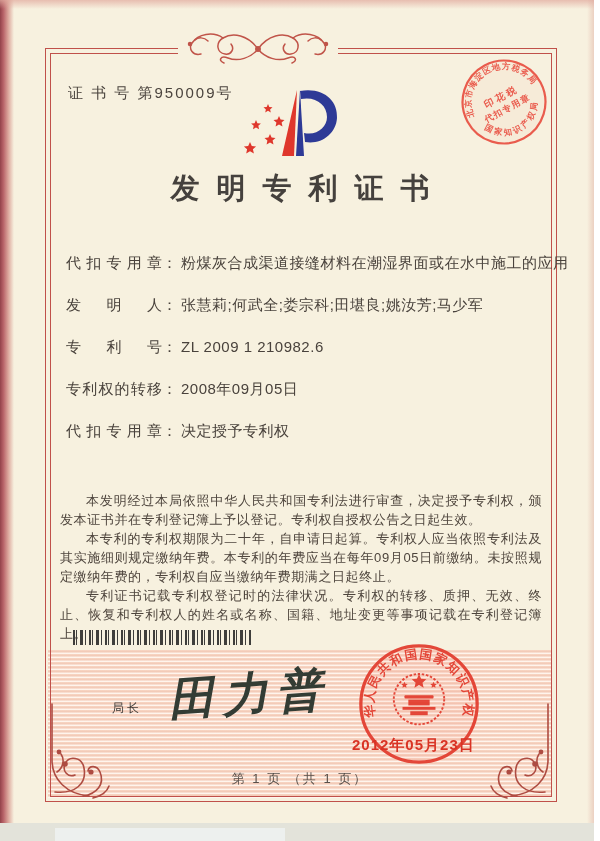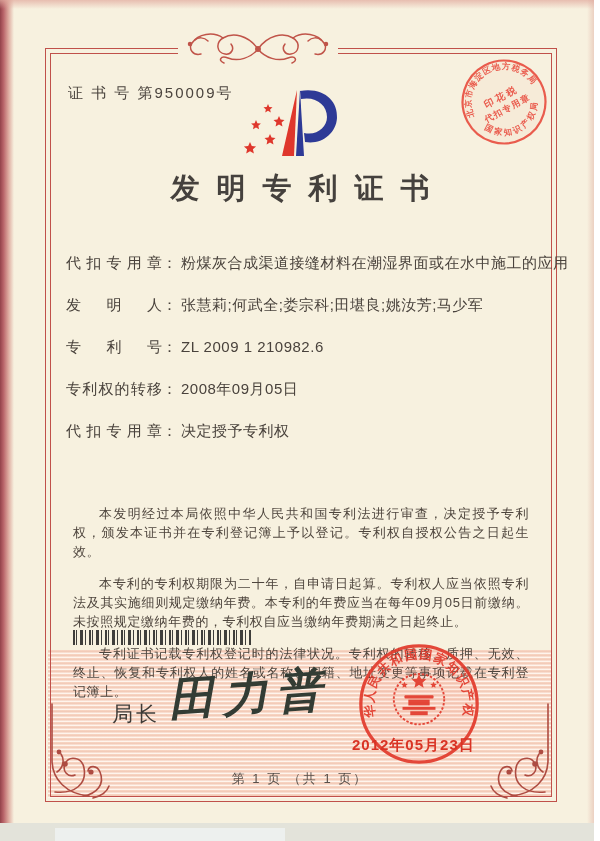--- a/index.html
+++ b/index.html
@@ -37,28 +37,28 @@
   .logo{position:absolute;left:222px;top:84px;width:160px;height:92px;}
   .title{position:absolute;left:0;top:169px;width:600px;text-align:center;
     font-size:29px;font-weight:600;letter-spacing:17px;color:#45413d;text-indent:17px;}
   .fields{position:absolute;left:66px;top:254px;width:474px;}
   .f-row{height:17px;margin-bottom:25px;font-size:15px;color:#49423c;white-space:nowrap;}
   .f-label{display:inline-block;width:96px;text-align:justify;text-align-last:justify;vertical-align:top;}
   .f-colon{display:inline-block;margin-right:4px;}
   .f-value{letter-spacing:.5px;margin-top:39px;}
   .paras{position:absolute;left:60px;top:491px;width:482px;font-size:13px;
     line-height:19px;letter-spacing:.6px;color:#4e453d;text-align:justify;}
-  .paras p{margin:13px;text-indent:2em;}
+  .paras p{margin:0;text-indent:2em;}
   .barcode{position:absolute;left:73px;top:630px;width:178px;height:15px;
     background-image:repeating-linear-gradient(90deg,
       #3f3e3b 0 2px,transparent 2px 3px,
       #3f3e3b 3px 4px,transparent 4px 7px,
       #3f3e3b 7px 10px,transparent 10px 12px,
       #3f3e3b 12px 13px,transparent 13px 16px);}
-  .sig-label{position:absolute;left:112px;top:700px;font-size:21px;color:#3e3a36;letter-spacing:3px;}
+  .sig-label{position:absolute;left:112px;top:700px;font-size:12px;color:#3e3a36;letter-spacing:3px;}
   .sig-name{position:absolute;left:168px;top:664px;font-size:46px;font-weight:bold;
     font-style:italic;letter-spacing:8px;color:#333c34;transform:rotate(-4deg);}
   .seal{position:absolute;left:356px;top:641px;width:126px;height:126px;opacity:.92;}
   .seal-date{position:absolute;left:352px;top:736px;font-size:15px;letter-spacing:1px;
     color:#d93325;font-weight:600;}
   .tax-stamp{position:absolute;left:458px;top:56px;width:92px;height:92px;
     transform:rotate(-28deg);opacity:.88;}
   .footer{position:absolute;left:45px;top:770px;width:510px;text-align:center;
     font-size:13px;letter-spacing:2px;color:#59504a;border-radius:9px;}
 </style>

